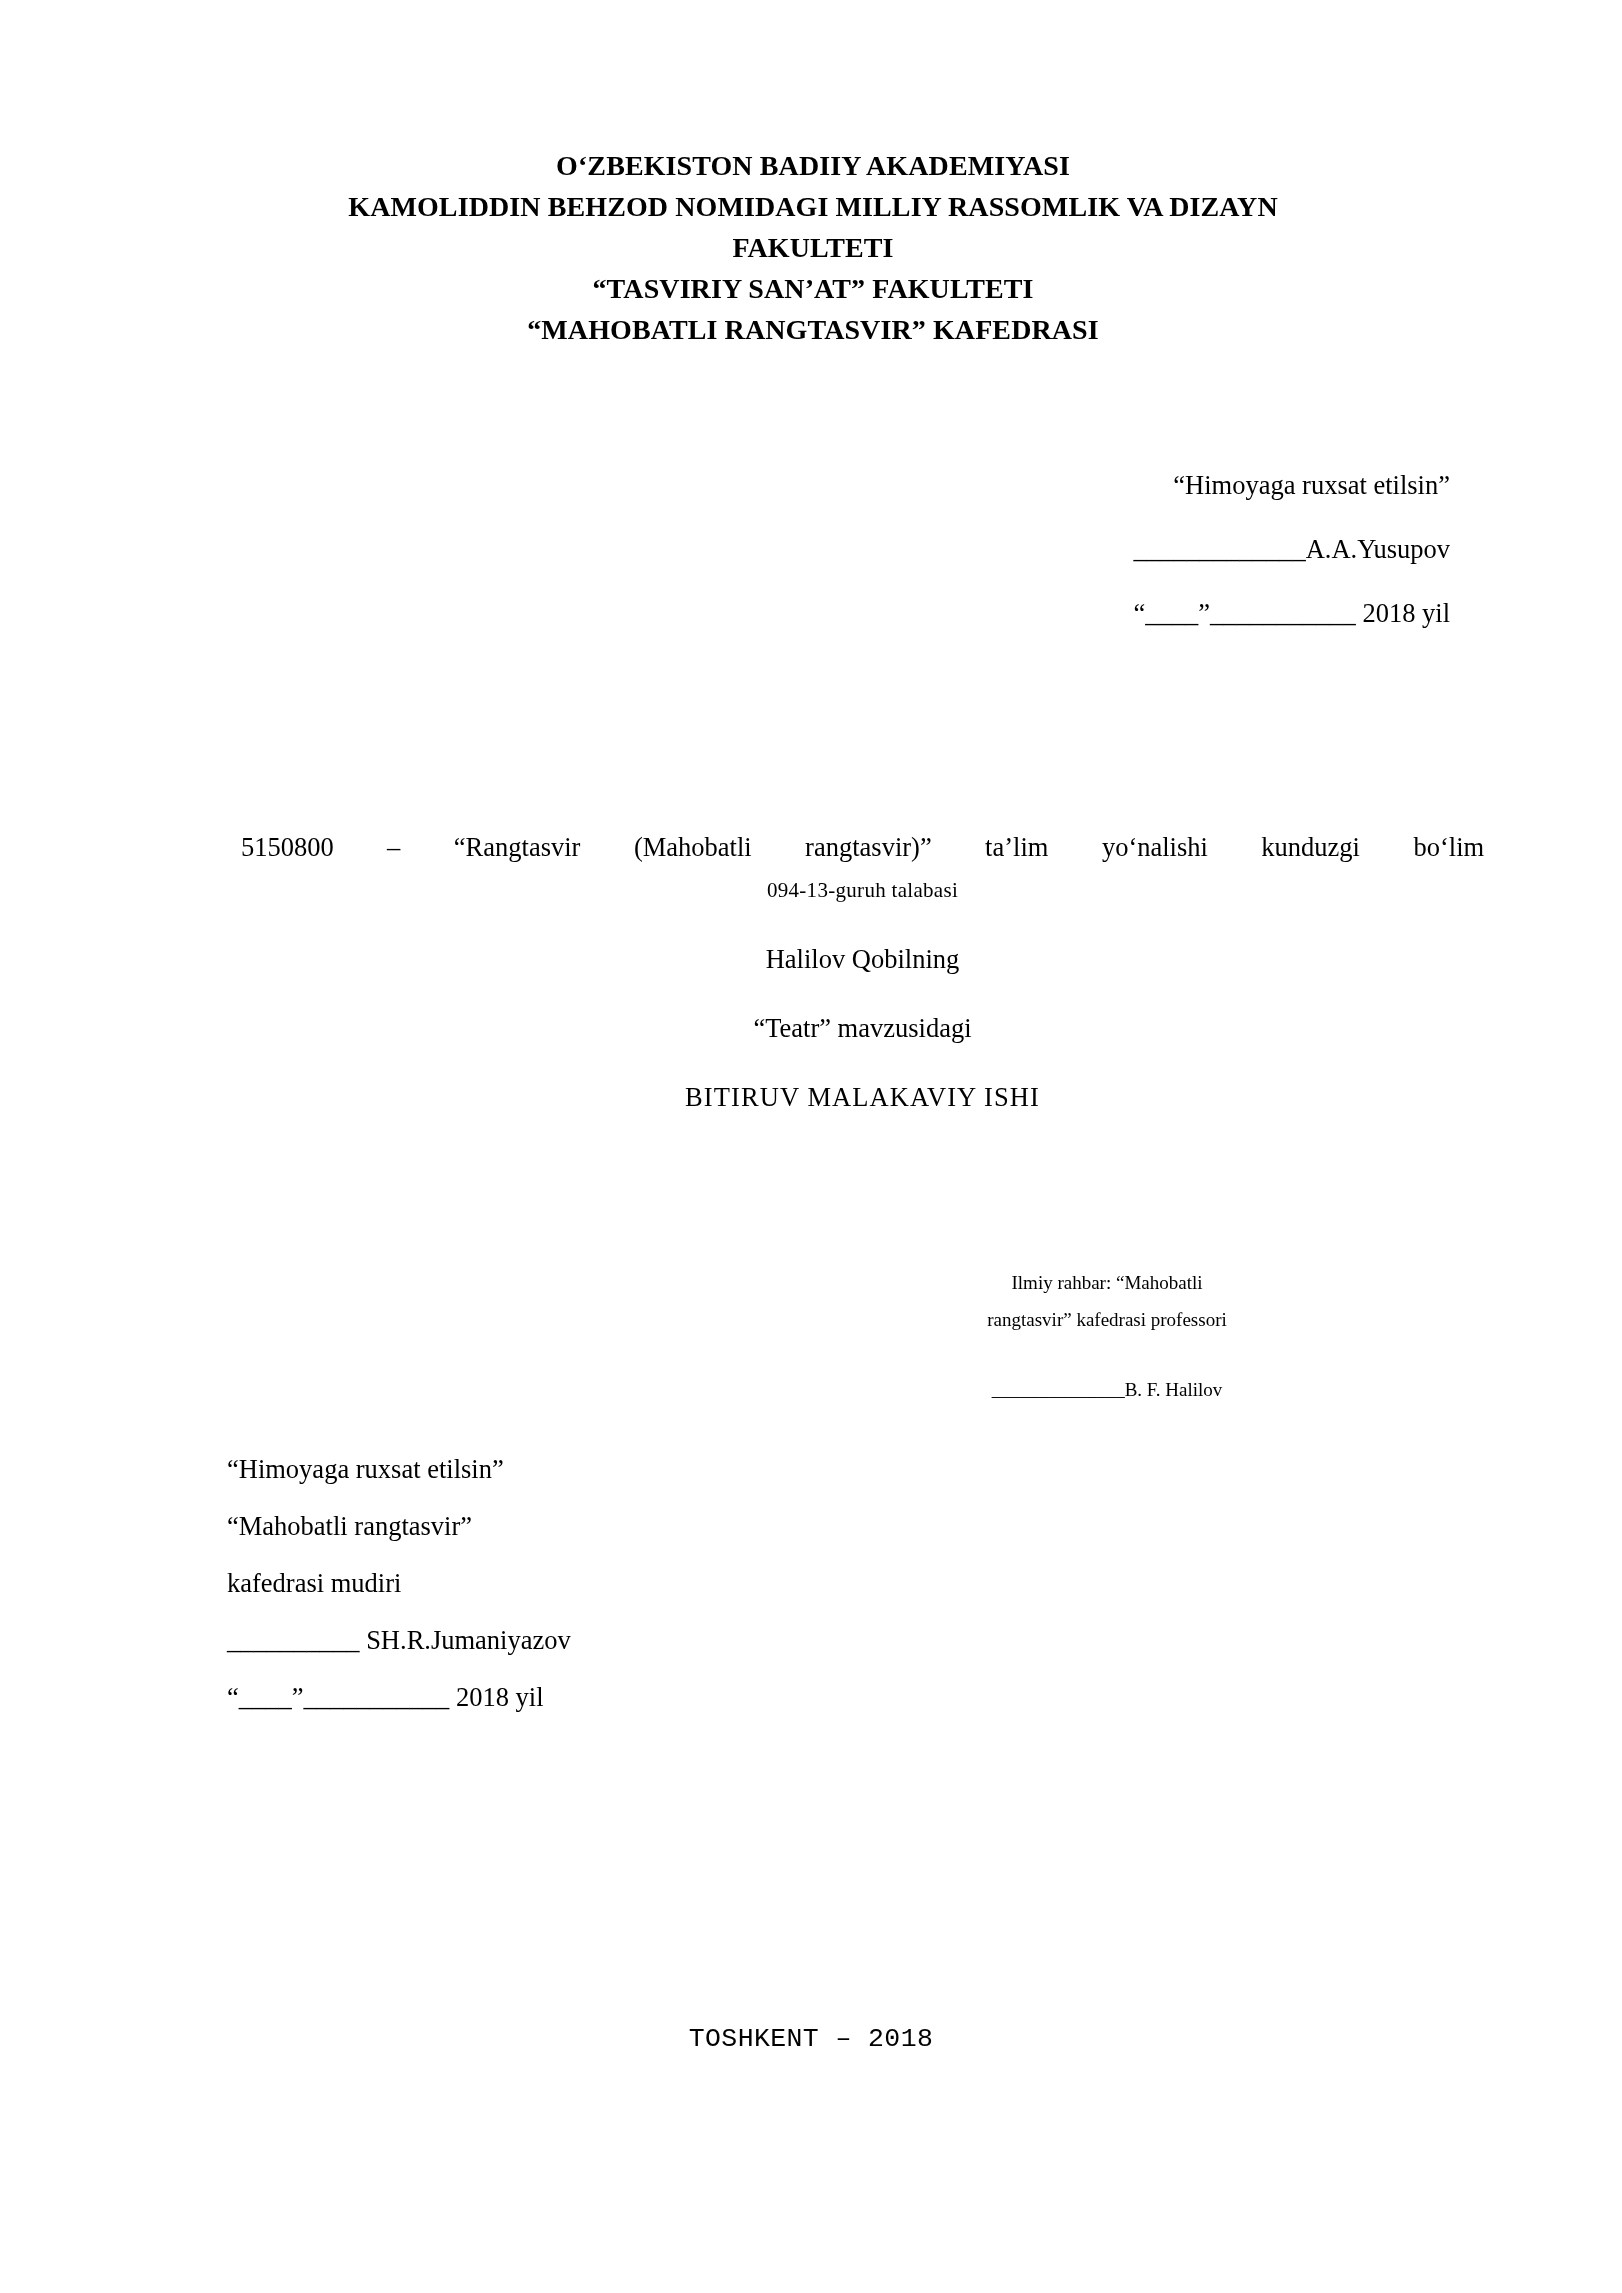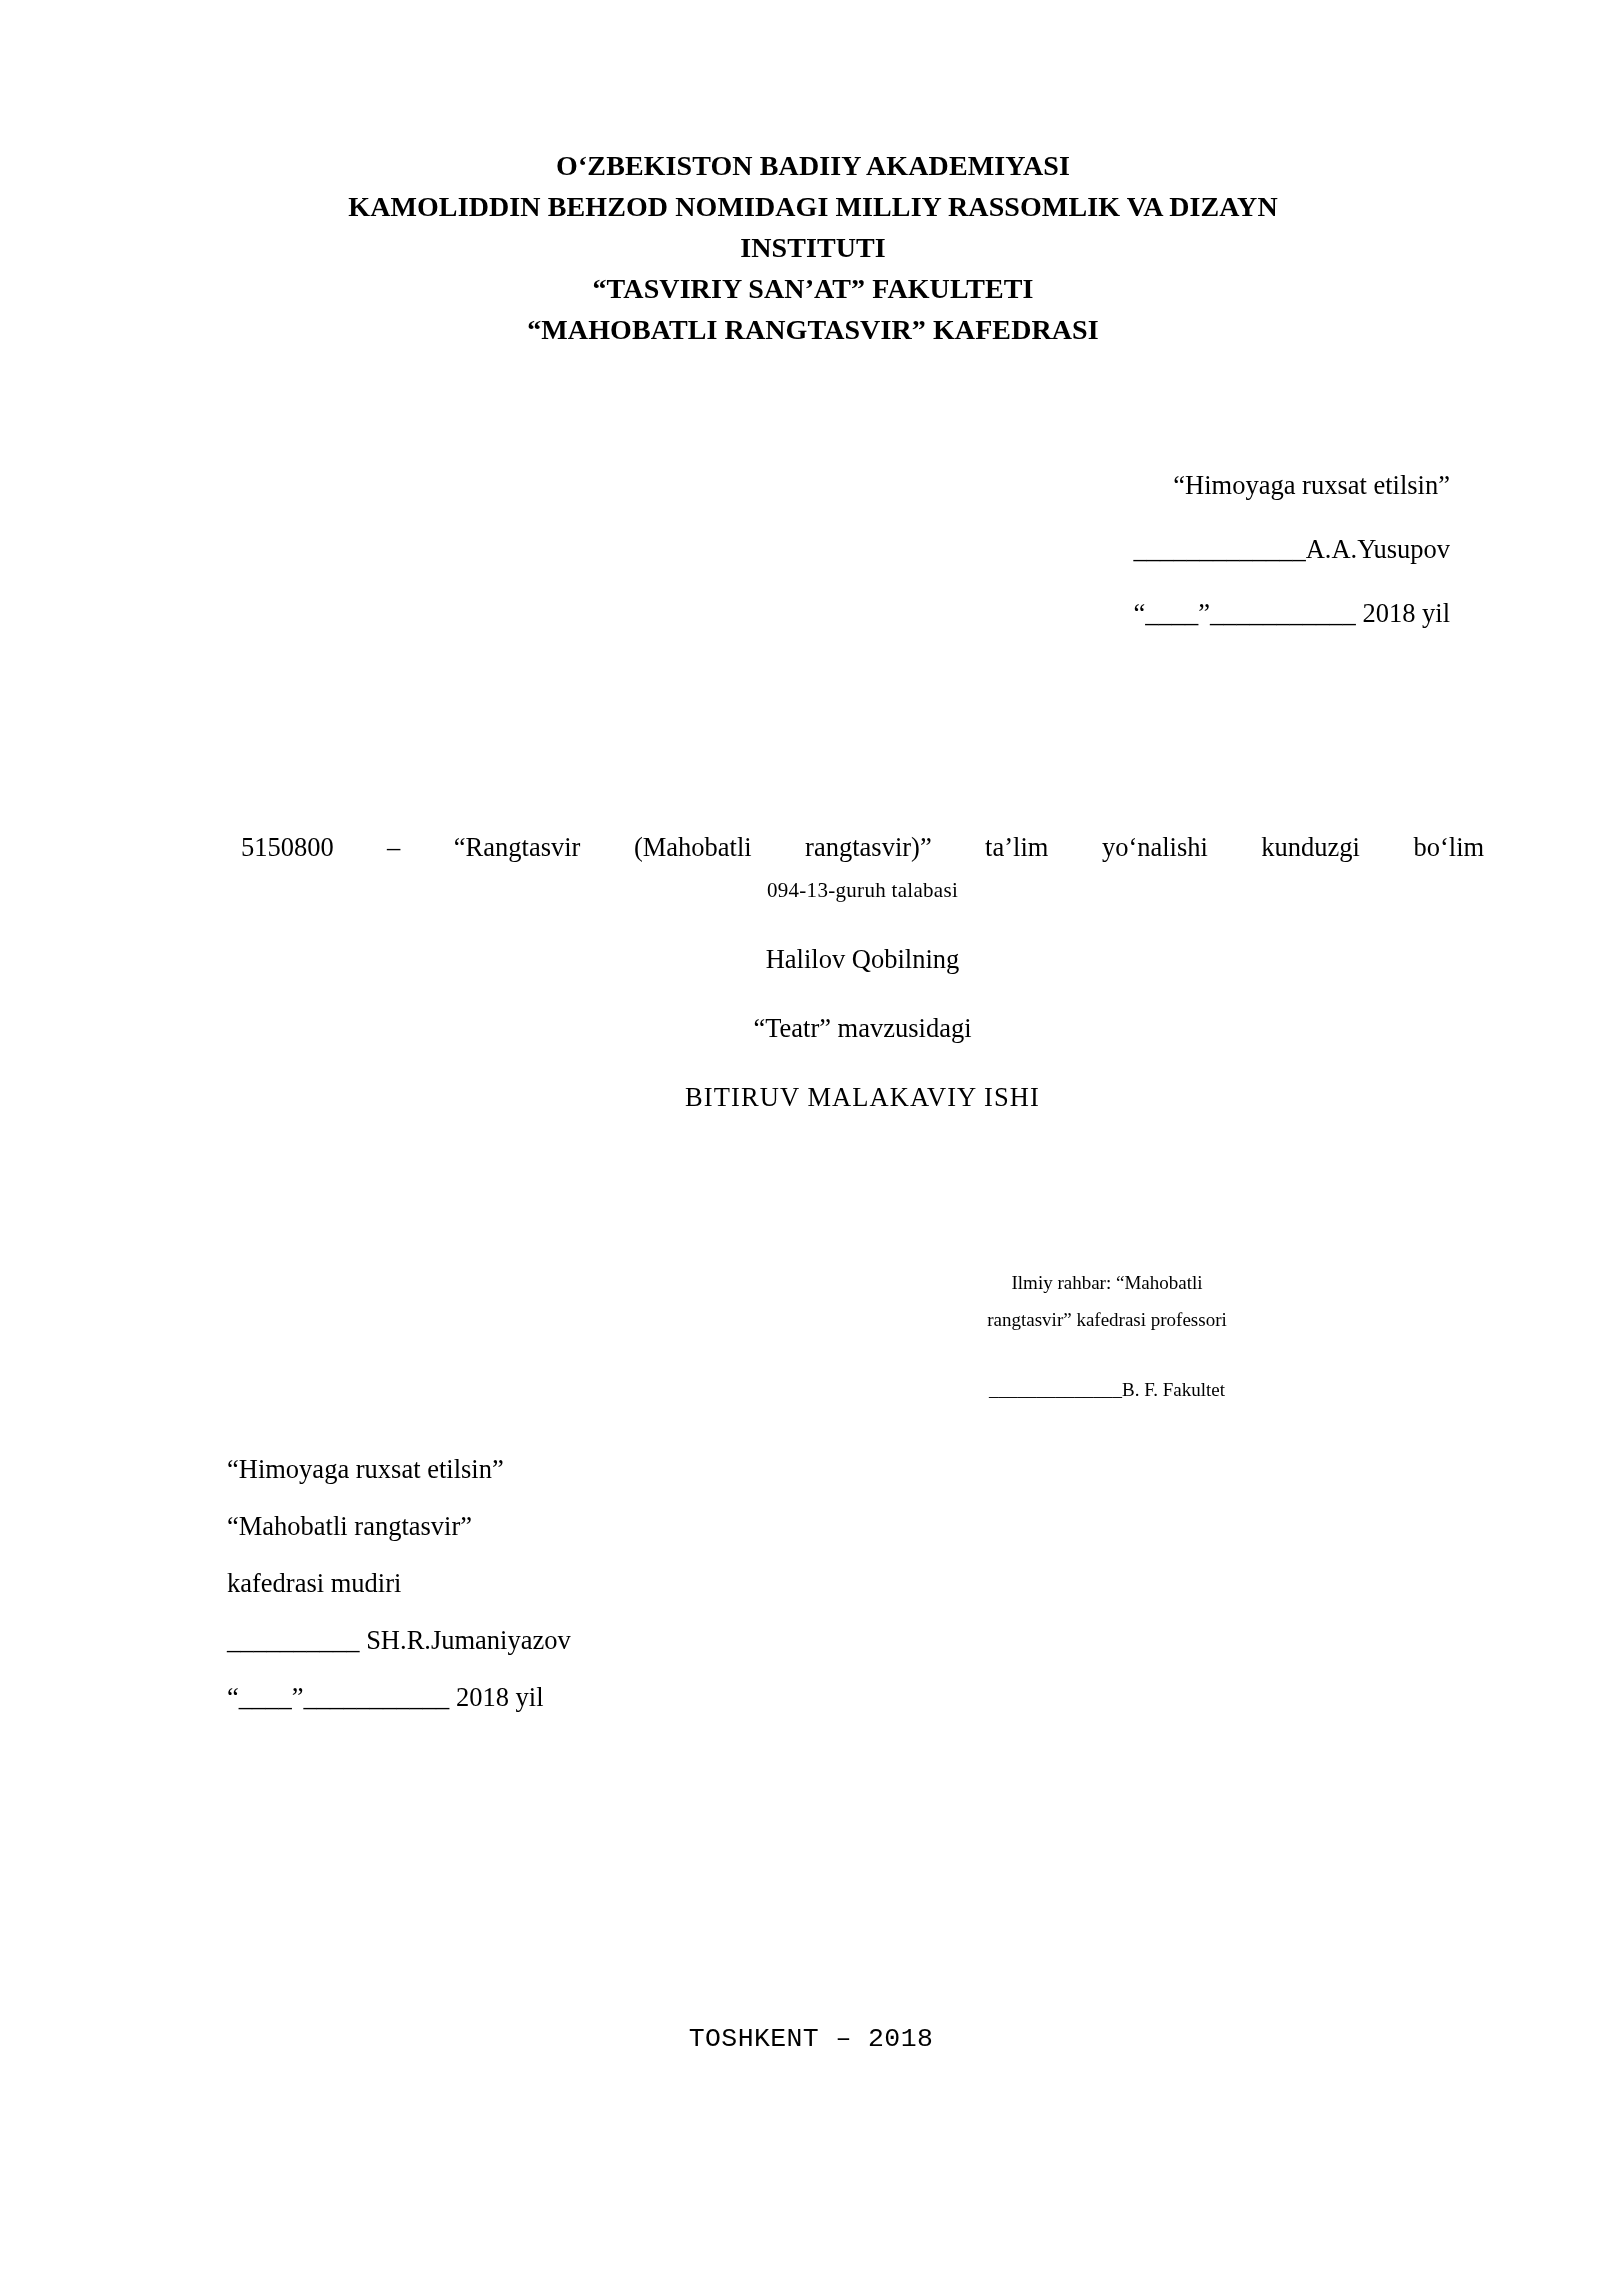--- a/index.html
+++ b/index.html
@@ -126,21 +126,21 @@
   }
 </style>
 </head>
 <body>
 
 <div class="page">
 
   <div class="header">
     <div class="line">O‘ZBEKISTON BADIIY AKADEMIYASI</div>
     <div class="line wide">KAMOLIDDIN BEHZOD NOMIDAGI MILLIY RASSOMLIK VA DIZAYN</div>
-    <div class="line">INSTITUTI</div>
+    <div class="line">FAKULTETI</div>
     <div class="line">“TASVIRIY SAN’AT” FAKULTETI</div>
     <div class="line">“MAHOBATLI RANGTASVIR” KAFEDRASI</div>
   </div>
 
   <div class="approval">
     <div class="row">“Himoyaga ruxsat etilsin”</div>
     <div class="row">_____________A.A.Yusupov</div>
     <div class="row">“____”___________ 2018 yil</div>
   </div>
 
@@ -148,21 +148,21 @@
     <div class="just">5150800 – “Rangtasvir (Mahobatli rangtasvir)” ta’lim yo‘nalishi kunduzgi bo‘lim</div>
     <div class="centered">094-13-guruh talabasi</div>
     <div class="bold">Halilov Qobilning</div>
     <div class="bold">“Teatr” mavzusidagi</div>
     <div class="bold spaced">BITIRUV  MALAKAVIY  ISHI</div>
   </div>
 
   <div class="supervisor">
     <div>Ilmiy  rahbar: “Mahobatli</div>
     <div>rangtasvir” kafedrasi professori</div>
-    <div class="gap">______________B. F. Fakultet</div>
+    <div class="gap">______________B. F. Halilov</div>
   </div>
 
   <div class="department">
     <div>“Himoyaga ruxsat etilsin”</div>
     <div>“Mahobatli rangtasvir”</div>
     <div>kafedrasi mudiri</div>
     <div>__________ SH.R.Jumaniyazov</div>
     <div>“____”___________ 2018 yil</div>
   </div>
 

